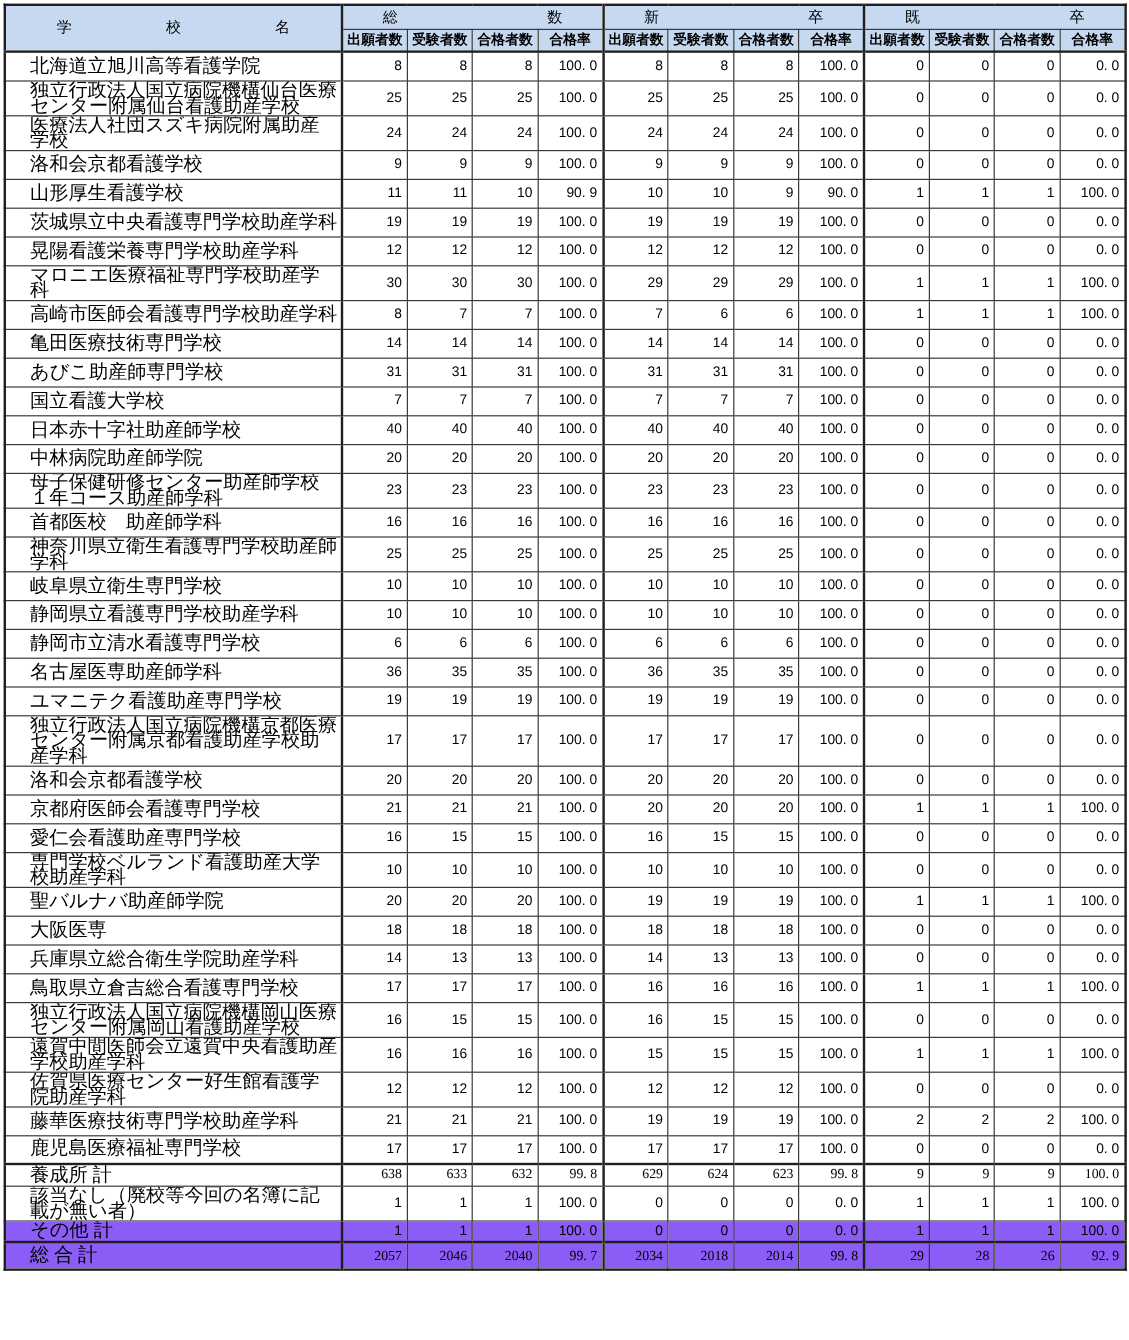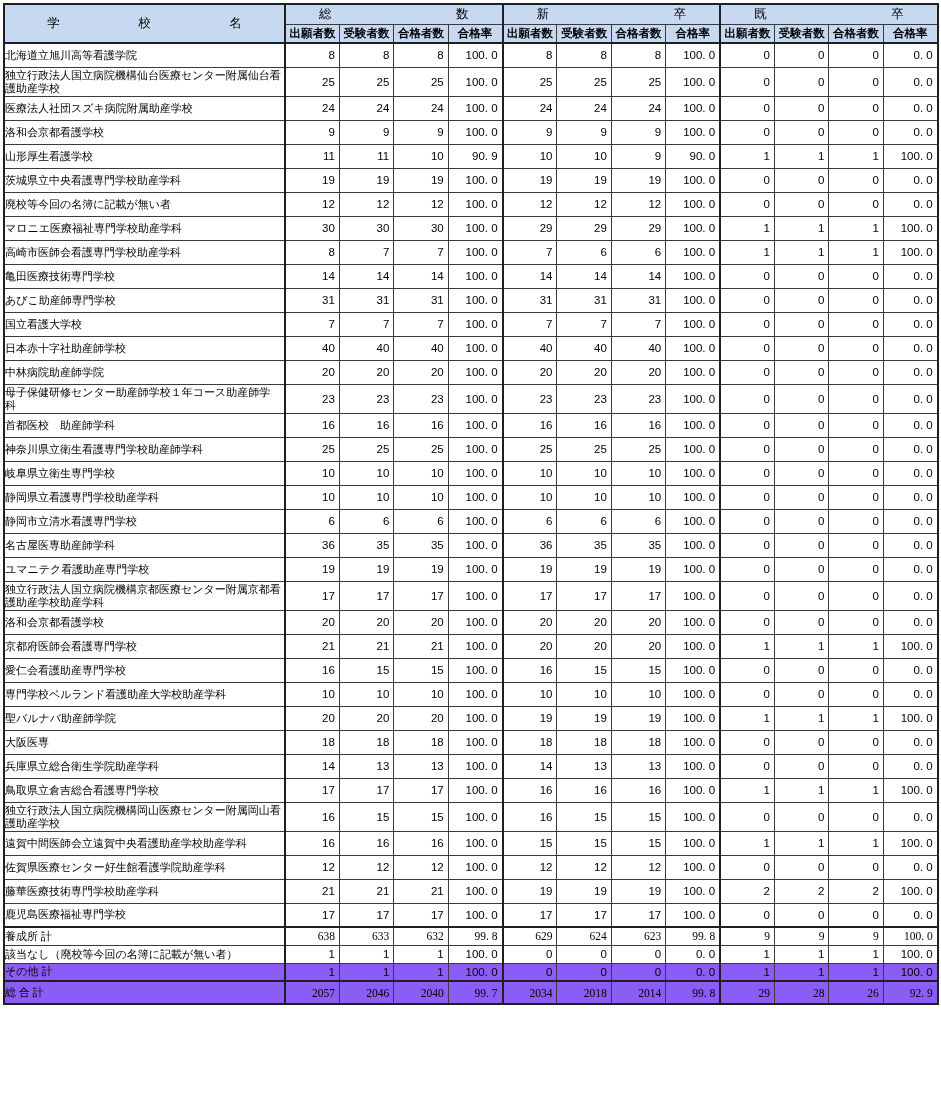--- a/index.html
+++ b/index.html
@@ -15,21 +15,21 @@
   col.c-name{width:281px;}
   col.c-num{width:54.4px;}
   th,td{border:1px solid #3a3a3a;padding:1px 3px;box-sizing:border-box;overflow:hidden;}
   thead th{background:#c6d9f1;font-weight:normal;}
   thead{border-bottom:2px solid #1f1f1f;}
   tr.group-row th{height:19px;font-size:12.5px;}
   tr.sub-row th{height:17px;font-size:11.5px;font-weight:bold;}
   .gstart{border-left:2px solid #1f1f1f;}
   .spread{display:flex;justify-content:space-between;padding:0 30px;}
   .name-head{display:flex;justify-content:space-around;font-size:12.5px;}
-  td.nm{text-align:left;font-size:11px;line-height:13px;padding-left:0;}
+  td.nm{text-align:left;font-size:16px;line-height:13px;padding-left:20px;}
   td.num{text-align:right;font-size:11.5px;padding-right:4px;white-space:nowrap;}
   tr.r{height:24px;}
   tr.c{height:18px;}
   tr.g{height:23px;}
   tr.t td{border-top:2px solid #1f1f1f;font-family:Liberation Serif, serif;}
   tr.hl td{background:#8b5cf6;}
   .logo{position:absolute;top:1135px;right:6px;color:#3b82f6;}
   .logo-main,.logo-dot{font-family:"DejaVu Sans","Liberation Sans",sans-serif;font-weight:bold;font-size:26px;letter-spacing:-1px;}
   .logo-ruby{position:absolute;top:-2px;right:15px;font-size:6.5px;letter-spacing:1px;white-space:nowrap;}
 </style>
@@ -180,21 +180,21 @@
         <td class="num gstart">19</td>
         <td class="num">19</td>
         <td class="num">19</td>
         <td class="num">100. 0</td>
         <td class="num gstart">0</td>
         <td class="num">0</td>
         <td class="num">0</td>
         <td class="num">0. 0</td>
       </tr>
       <tr class="r">
-        <td class="nm">廃校等今回の名簿に記載が無い者</td>
+        <td class="nm">晃陽看護栄養専門学校助産学科</td>
         <td class="num gstart">12</td>
         <td class="num">12</td>
         <td class="num">12</td>
         <td class="num">100. 0</td>
         <td class="num gstart">12</td>
         <td class="num">12</td>
         <td class="num">12</td>
         <td class="num">100. 0</td>
         <td class="num gstart">0</td>
         <td class="num">0</td>

